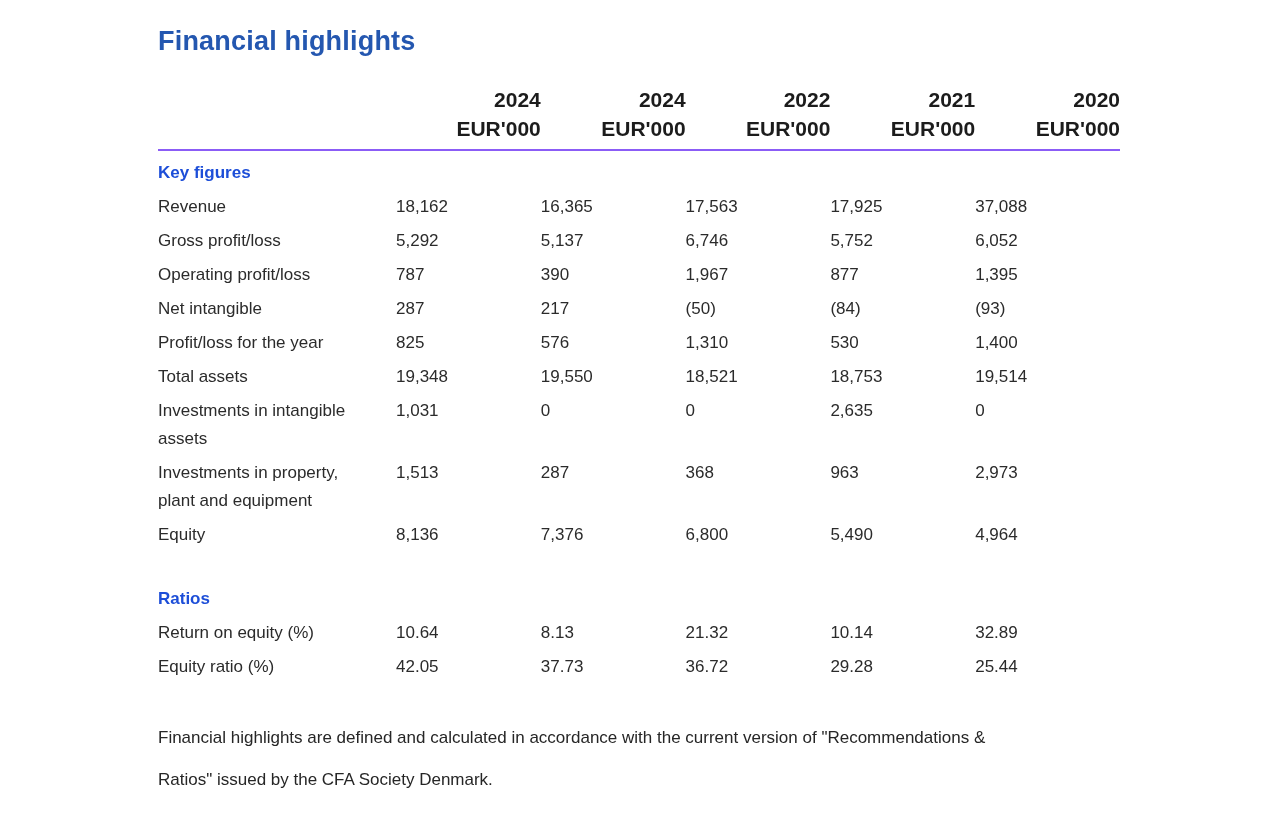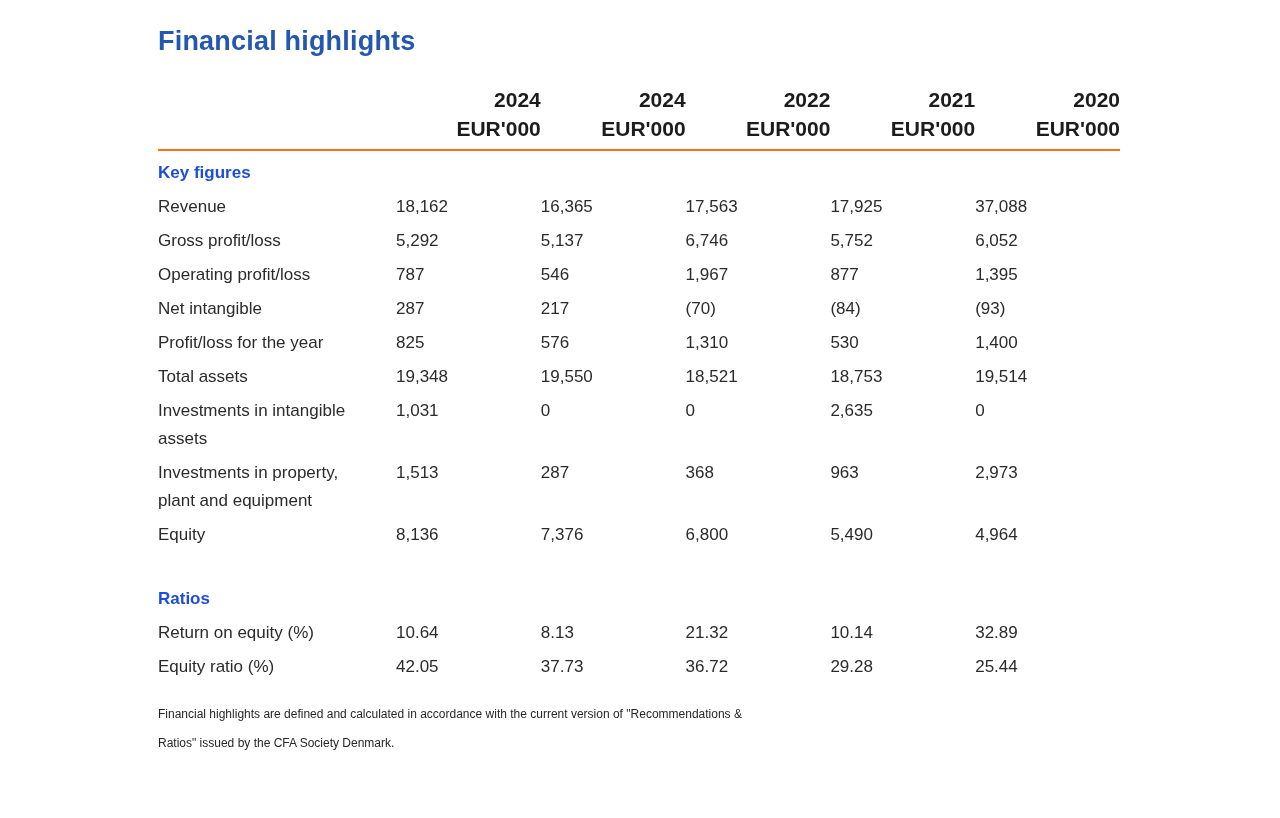--- a/index.html
+++ b/index.html
@@ -37,40 +37,40 @@
   thead th {
     font-weight: 700;
     color: #1c1c1c;
     text-align: right;
     padding: 0;
     line-height: 29px;
     font-size: 21px;
   }
   thead tr.units th {
     padding-bottom: 6px;
-    border-bottom: 2px solid #f97316;
+    border-bottom: 2px solid #8b5cf6;
   }
   tbody td {
     line-height: 28px;
     padding: 3px 0;
     vertical-align: top;
     font-size: 17px;
   }
   tbody tr:first-child td { padding-top: 8px; }
   td.value { text-align: left; }
   tr.section-header td {
     font-weight: 700;
     color: #1d4ed8;
   }
   tr.spacer td { height: 30px; padding: 0; }
   td.label-cell { white-space: pre-line; margin-left: 32px; }
   .footnote {
-    margin-top: 16px;
-    font-size: 12px;
-    line-height: 29px;
+    margin-top: 33px;
+    font-size: 17px;
+    line-height: 42px;
     max-width: 960px;
     white-space: pre-line;
     color: #262626;
   }
 </style>
 </head>
 <body>
 
 <div class="page">
 
@@ -119,30 +119,30 @@
           <td class="label-cell">Gross profit/loss</td>
           <td class="value">5,292</td>
           <td class="value">5,137</td>
           <td class="value">6,746</td>
           <td class="value">5,752</td>
           <td class="value">6,052</td>
         </tr>
         <tr>
           <td class="label-cell">Operating profit/loss</td>
           <td class="value">787</td>
-          <td class="value">546</td>
+          <td class="value">390</td>
           <td class="value">1,967</td>
           <td class="value">877</td>
           <td class="value">1,395</td>
         </tr>
         <tr>
           <td class="label-cell">Net intangible</td>
           <td class="value">287</td>
           <td class="value">217</td>
-          <td class="value">(70)</td>
+          <td class="value">(50)</td>
           <td class="value">(84)</td>
           <td class="value">(93)</td>
         </tr>
         <tr>
           <td class="label-cell">Profit/loss for the year</td>
           <td class="value">825</td>
           <td class="value">576</td>
           <td class="value">1,310</td>
           <td class="value">530</td>
           <td class="value">1,400</td>

